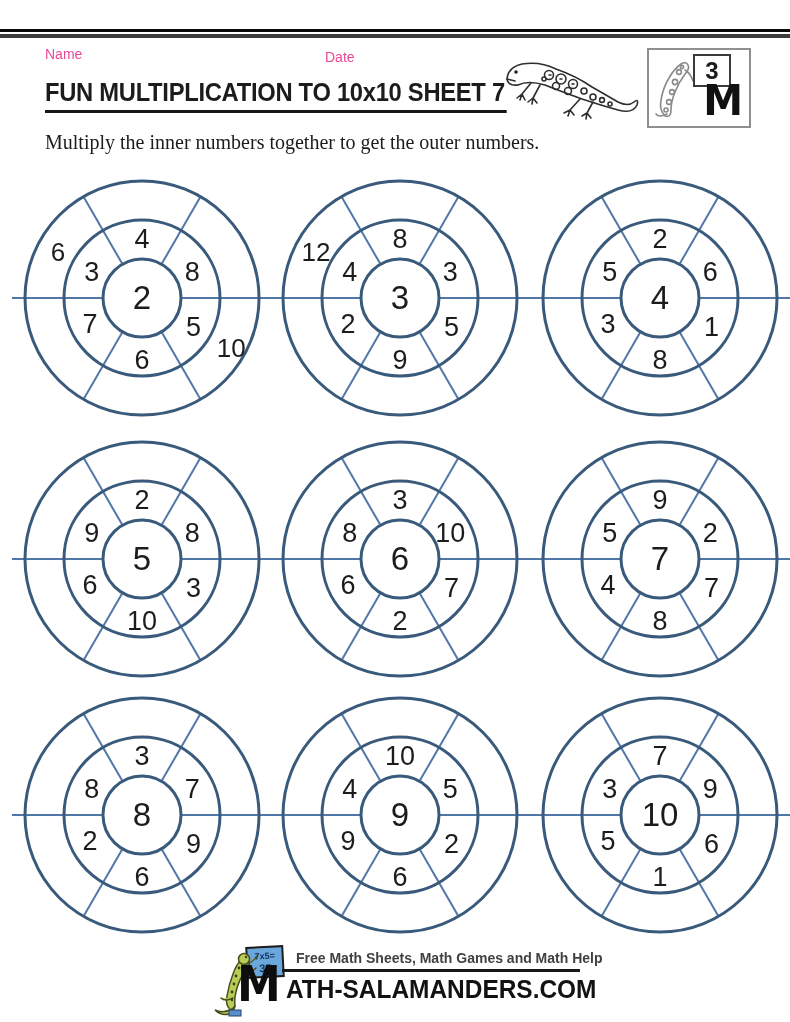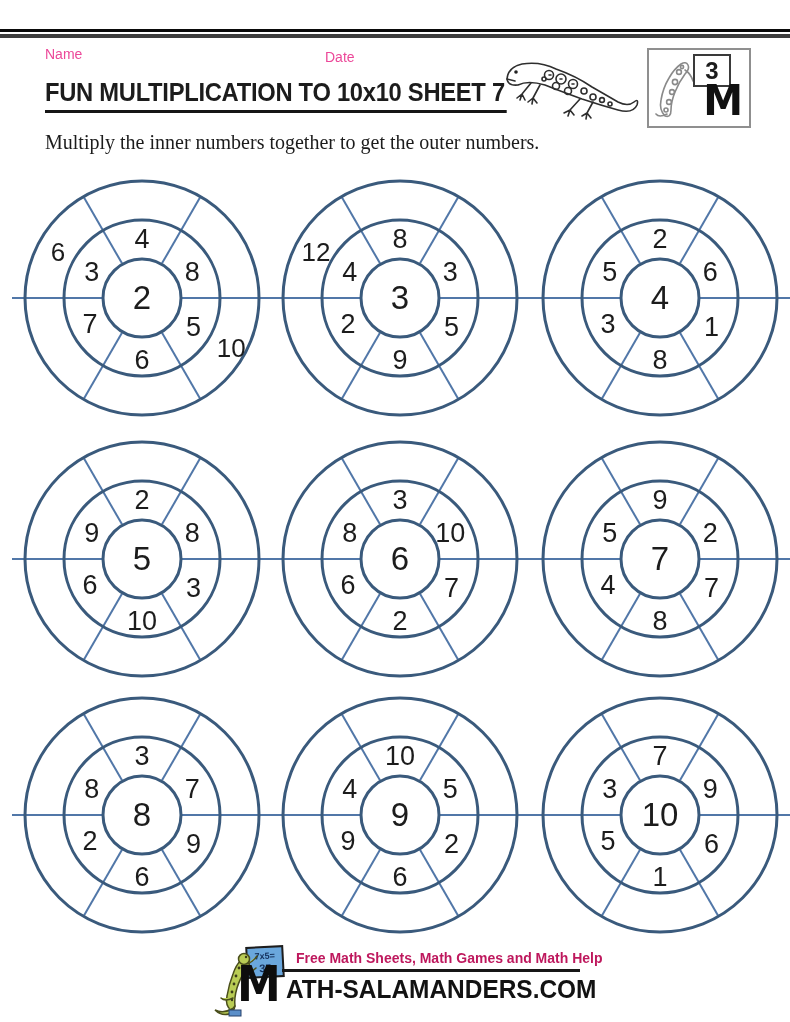--- a/index.html
+++ b/index.html
@@ -36,21 +36,21 @@
   #logo-salamander{position:absolute;left:2px;top:4px;}
   #wheels{left:0;top:0;width:790px;height:940px;}
   #wheels svg{position:absolute;}
   
   #footer-mascot{left:205px;top:940px;}
   #footer-m{
     left:237px;top:960px;font-size:44px;font-weight:bold;color:#0d0d0d;
     font-family:"DejaVu Sans", sans-serif;line-height:44px;transform:scaleY(1.12);
     transform-origin:left top;
   }
-  #footer-tagline{left:296px;top:950px;font-size:14px;font-weight:bold;white-space:nowrap;color:#be185d;}
+  #footer-tagline{left:296px;top:950px;font-size:14px;font-weight:bold;white-space:nowrap;color:#404040;}
   #footer-line{left:282px;top:969px;width:298px;height:3px;background:#171717;}
   #footer-site{
     left:286px;top:974px;font-size:26px;font-weight:bold;letter-spacing:0px;
     white-space:nowrap;color:#121212;transform:scaleX(0.94);transform-origin:left top;
   }
 </style>
 </head>
 <body>
 
 <div class="abs topline1"></div>

